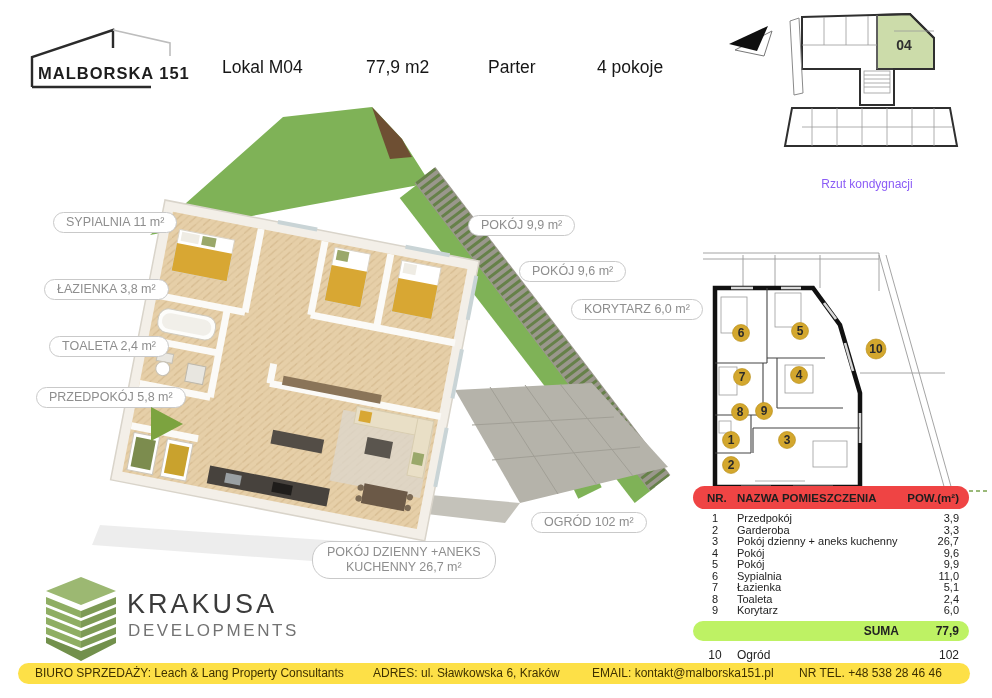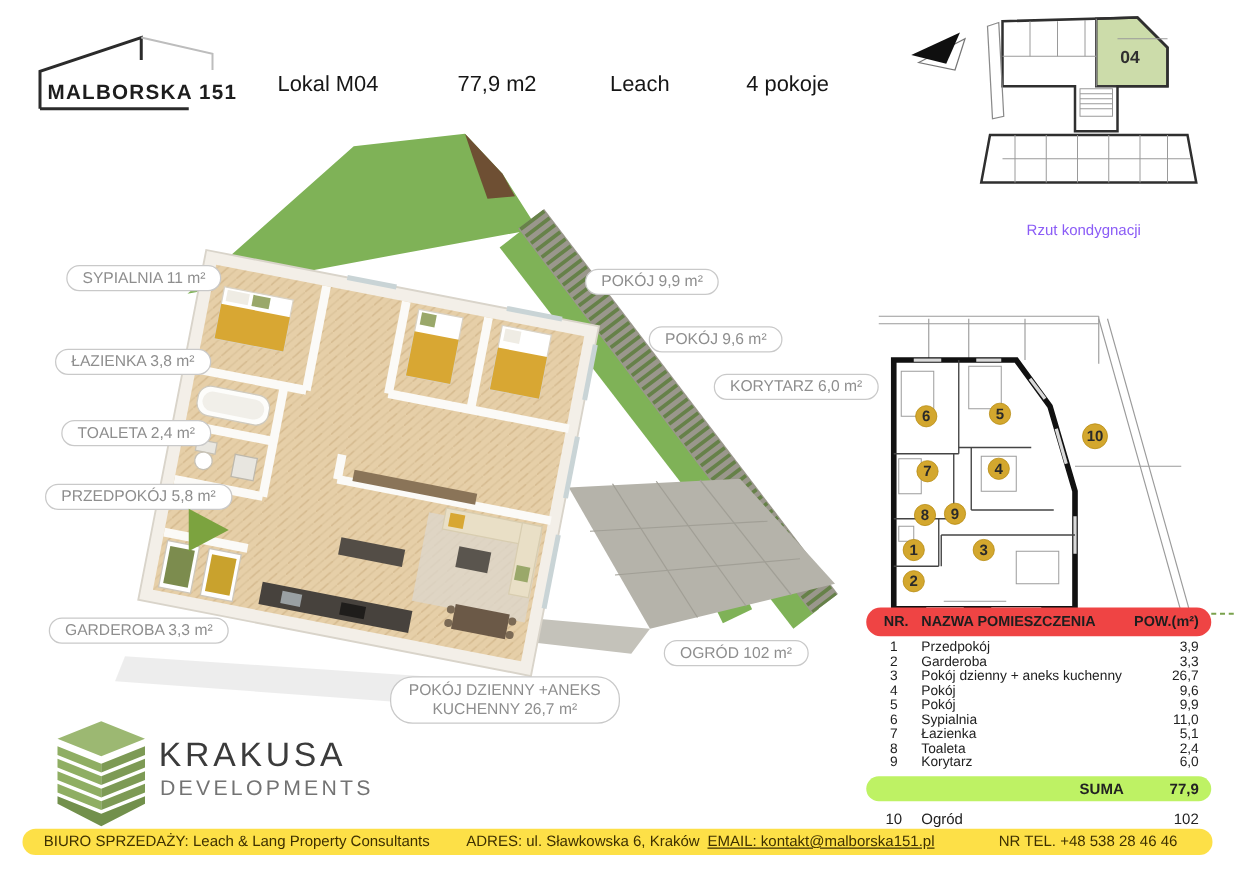--- a/index.html
+++ b/index.html
@@ -42,39 +42,39 @@
   
   .dev-name{position:absolute;left:127px;top:589px;font-size:27px;letter-spacing:3px;
             color:#3b3b3b;font-weight:500;}
   .dev-sub{position:absolute;left:128px;top:621px;font-size:17px;letter-spacing:2.6px;color:#737373;}
 
   
   .footer{position:absolute;left:18px;top:663px;width:952px;height:21px;background:#fde047;
           border-radius:11px;z-index:8;}
   .footer span{position:absolute;top:0;height:21px;line-height:21px;font-size:12px;
                color:#3e3000;white-space:nowrap;}
-  .f0{left:17px;} .f1{left:355px;} .f2{left:548px;text-decoration:underline;} .f3{left:781px;}
+  .f0{left:17px;} .f1{left:355px;} .f2{left:574px;} .f3{left:781px;}
 
   svg text{font-family:"Liberation Sans",sans-serif;}
 </style>
 </head>
 <body>
 
 <div class="stage">
 
   <svg class="abs" style="left:20px;top:15px;" width="190" height="90" viewBox="0 0 190 90">
     <polyline points="12,72 12,42 93,15 93,33" fill="none" stroke="#2b2b2b" stroke-width="2.4"></polyline>
     <polyline points="93,15 150,28 150,41" fill="none" stroke="#bdbdbd" stroke-width="1.6"></polyline>
     <line x1="12" y1="72" x2="131" y2="72" stroke="#2b2b2b" stroke-width="2.4"></line>
     <text x="18" y="64" font-size="16.5" font-weight="bold" letter-spacing="1" fill="#1d1d1d">MALBORSKA 151</text>
   </svg>
 
   <span class="hdr-item" style="left:222px;">Lokal M04</span>
   <span class="hdr-item" style="left:366px;">77,9 m2</span>
-  <span class="hdr-item" style="left:488px;">Leach</span>
+  <span class="hdr-item" style="left:488px;">Parter</span>
   <span class="hdr-item" style="left:597px;">4 pokoje</span>
 
   <svg class="abs" style="left:727px;top:24px;" width="48" height="36" viewBox="0 0 48 36">
     <polygon points="8,26 45,7 37,32" fill="#ffffff" stroke="#777" stroke-width="1"></polygon>
     <polygon points="2,20 41,2 30,27" fill="#0f0f0f"></polygon>
   </svg>
 
   <svg class="abs" style="left:782px;top:5px;" width="180" height="160" viewBox="0 0 180 160">
 
     <polygon points="95,10 128,9 152,33 152,64 95,64" fill="#ccdcaa" stroke="#3a3a3a" stroke-width="2"></polygon>
@@ -232,21 +232,20 @@
     </g>
   </svg>
 
   <div class="pill" style="left:53px;top:167px;margin-top:45px;">SYPIALNIA  11 m²</div>
   <div class="pill" style="left:468px;top:215px;">POKÓJ  9,9 m²</div>
   <div class="pill" style="left:519px;top:261px;">POKÓJ  9,6 m²</div>
   <div class="pill" style="left:571px;top:299px;">KORYTARZ 6,0 m²</div>
   <div class="pill" style="left:44px;top:279px;">ŁAZIENKA 3,8 m²</div>
   <div class="pill" style="left:49px;top:336px;">TOALETA 2,4 m²</div>
   <div class="pill" style="left:36px;top:387px;">PRZEDPOKÓJ  5,8 m²</div>
-  <div class="pill" style="left:39px;top:494px;">GARDEROBA  3,3 m²</div>
   <div class="pill" style="left:531px;top:512px;">OGRÓD   102 m²</div>
   <div class="pill two" style="left:312px;top:541px;">
     <span>POKÓJ DZIENNY +ANEKS</span><br>
     <span>KUCHENNY 26,7 m²</span>
   </div>
   <div class="tri" style="left:151px;top:407px;"></div>
 
   <svg class="abs" style="left:693px;top:243px;" width="299" height="250" viewBox="0 0 299 250">
 
     <g stroke="#9a9a9a" stroke-width="0.9">

